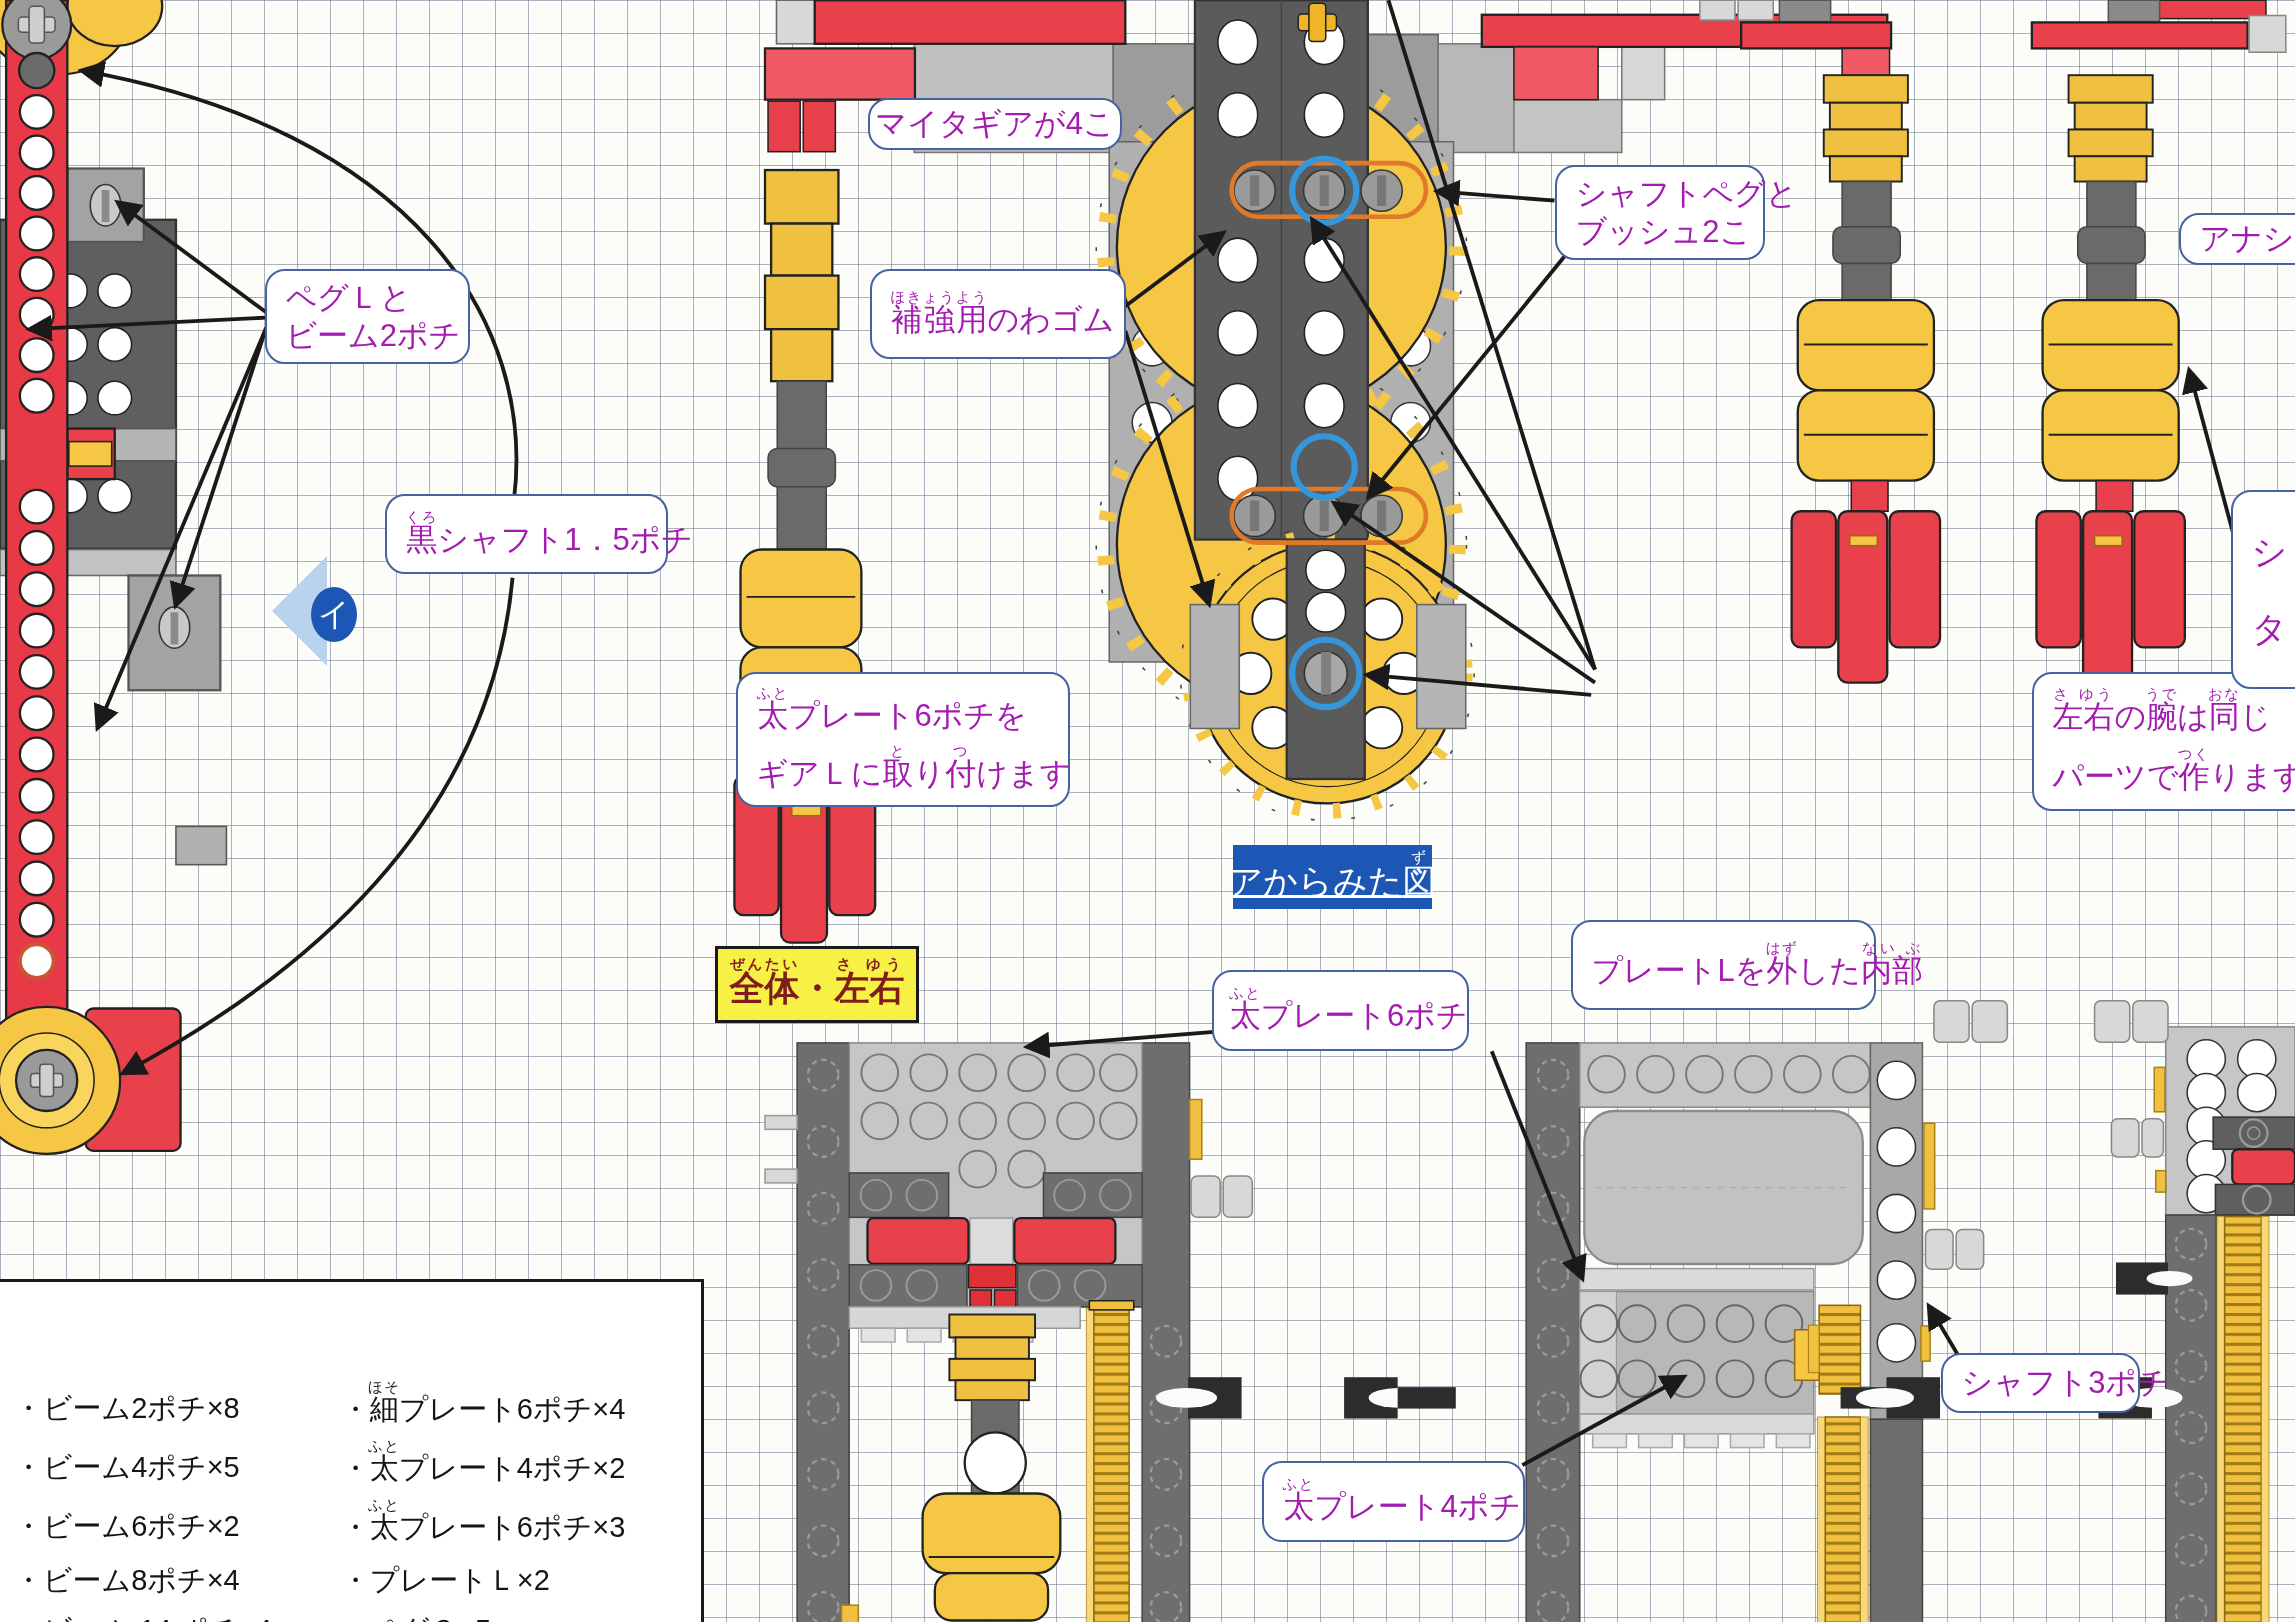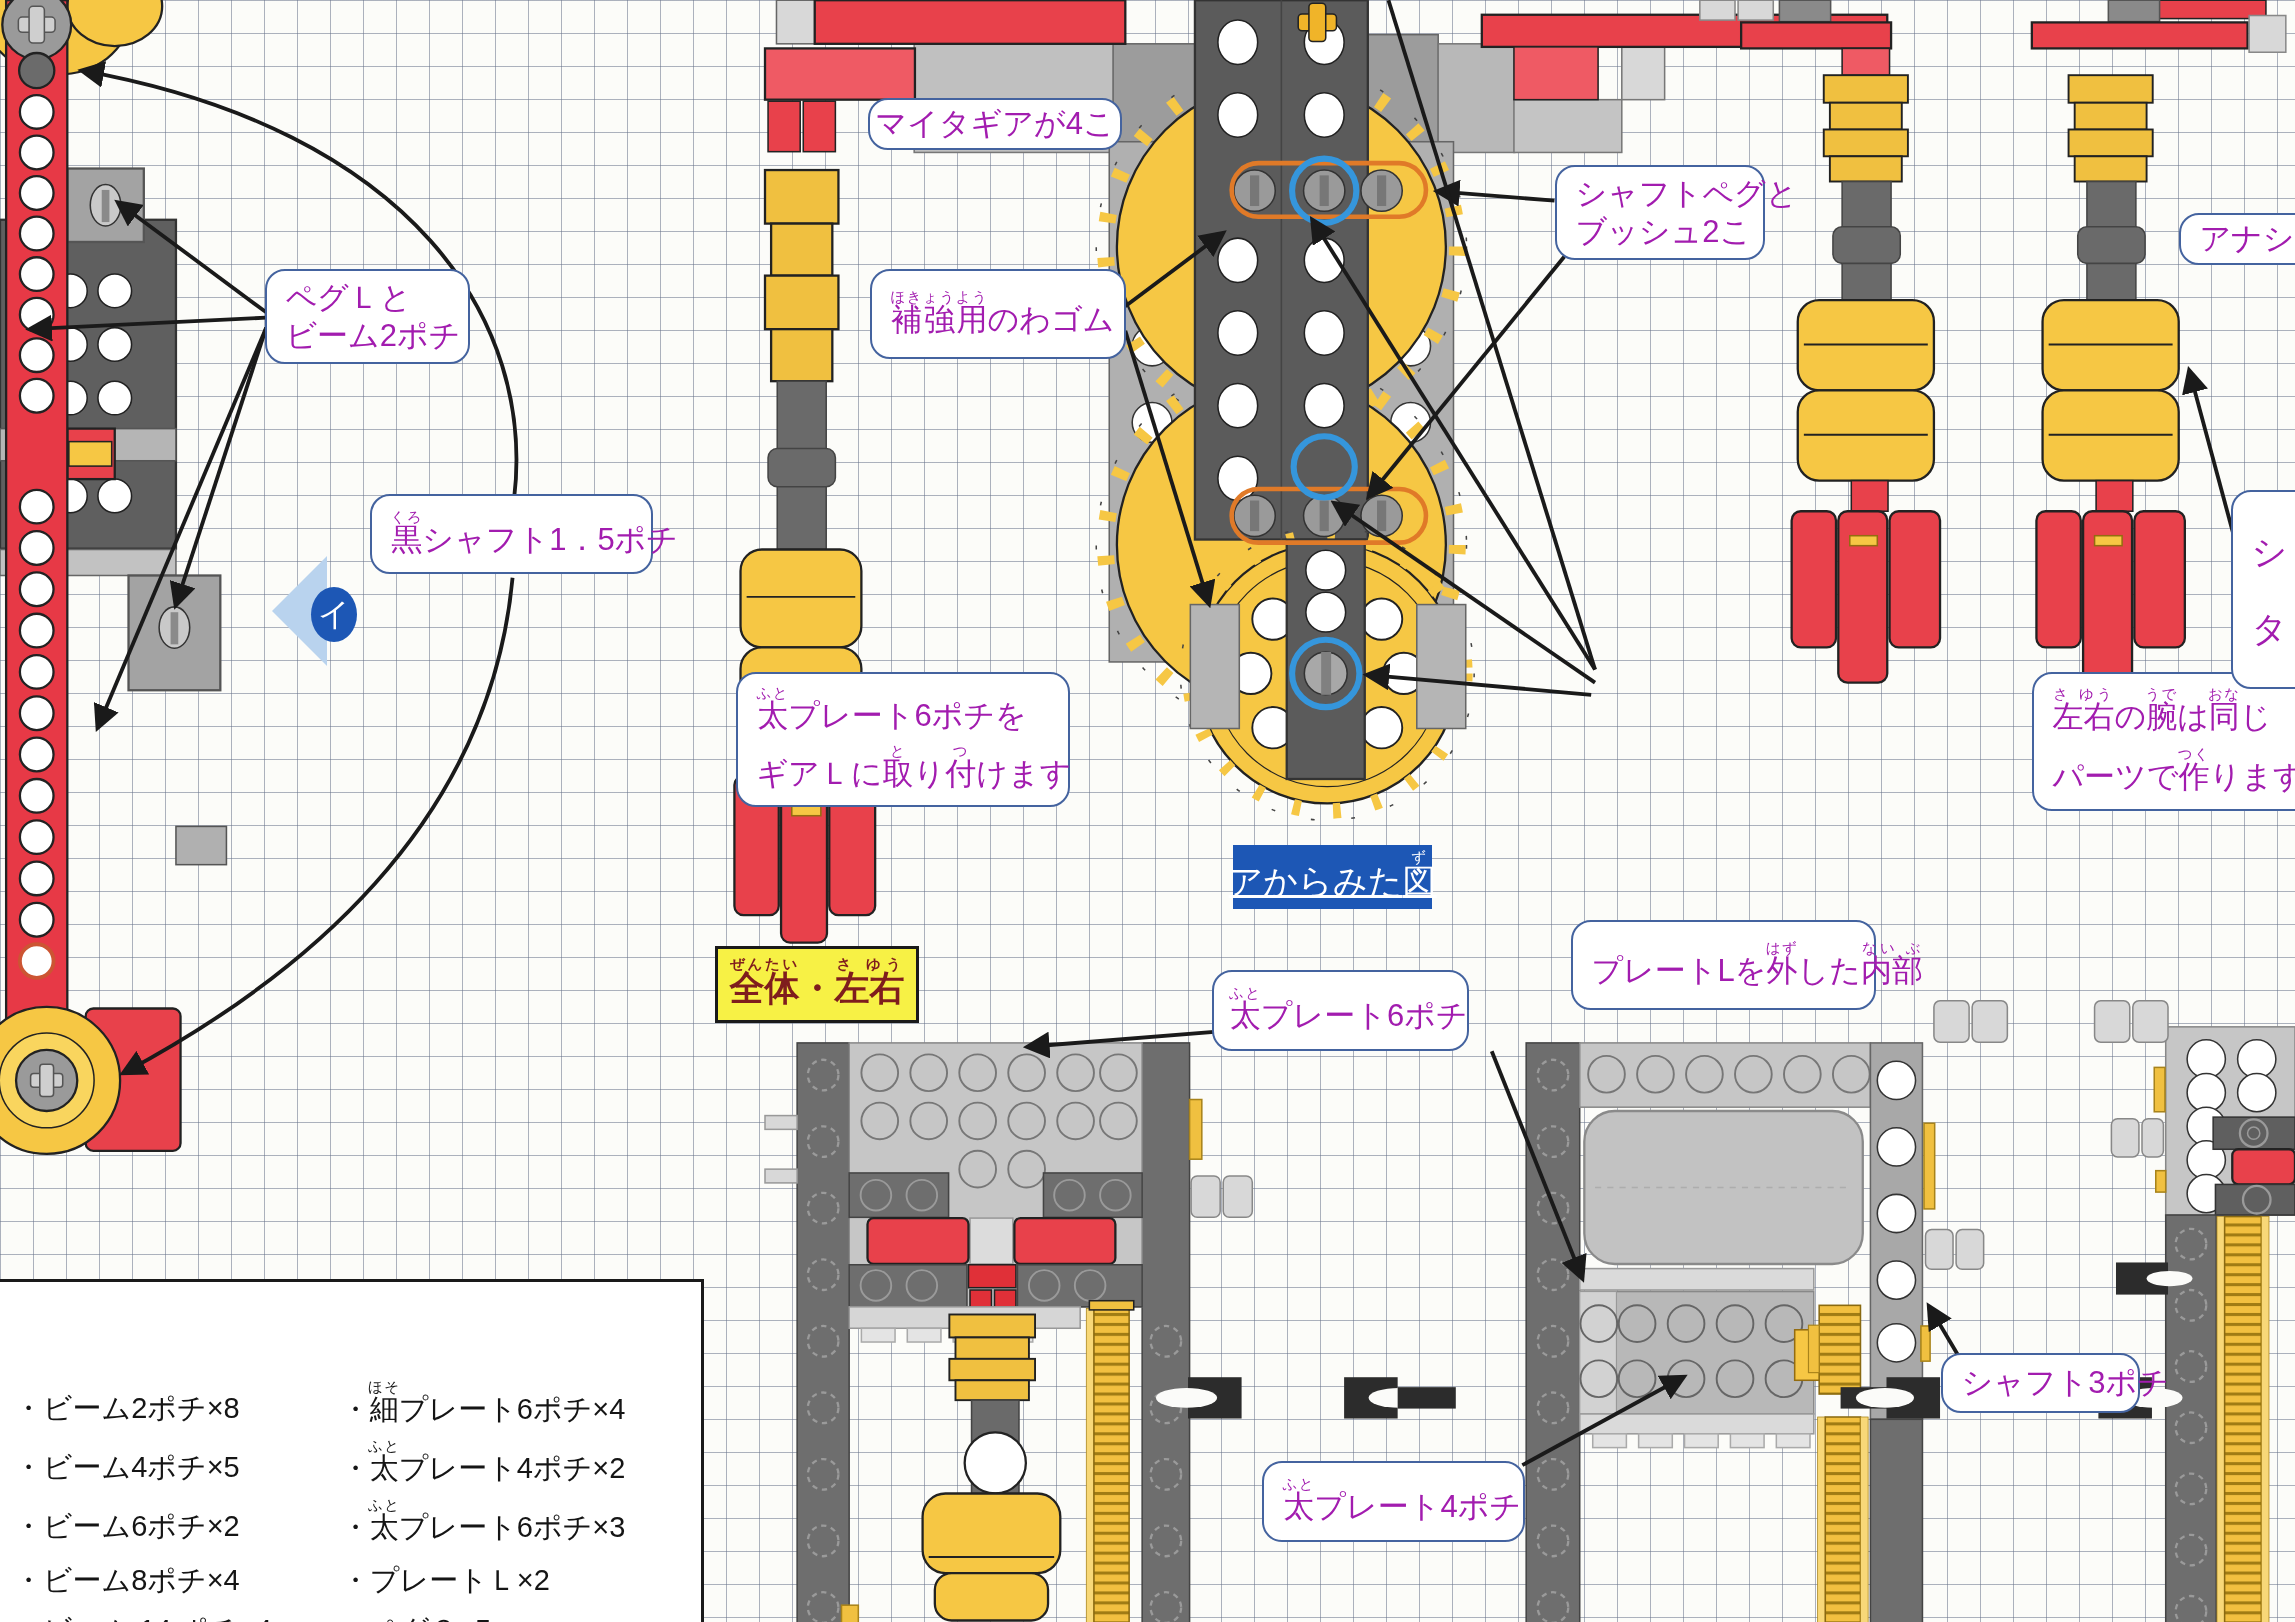--- a/index.html
+++ b/index.html
@@ -525,21 +525,21 @@
       <div class="cl-line">シャフトペグと</div>
       <div class="cl-line">ブッシュ2こ</div>
     </div>
 <div class="callout" style="left:2179px;top:213px;width:184px;height:52px;">
       <div class="cl-line">アナシャフ</div>
     </div>
 <div class="callout" style="left:265px;top:269px;width:205px;height:95px;">
       <div class="cl-line">ペグＬと</div>
       <div class="cl-line">ビーム2ポチ</div>
     </div>
-<div class="callout" style="left:370px;top:494px;width:283px;height:80px;">
+<div class="callout" style="left:385px;top:494px;width:283px;height:80px;">
       <div class="cl-line"><ruby>黒<rt>くろ</rt></ruby>シャフト1．5ポチ</div>
     </div>
 <div class="callout" style="left:870px;top:269px;width:256px;height:90px;">
       <div class="cl-line"><ruby>補強用<rt>ほきょうよう</rt></ruby>のわゴム</div>
     </div>
 <div class="callout" style="left:736px;top:672px;width:334px;height:135px;justify-content:space-around;">
       <div class="cl-line"><ruby>太<rt>ふと</rt></ruby>プレート6ポチを</div>
       <div class="cl-line">ギアＬに<ruby>取<rt>と</rt></ruby>り<ruby>付<rt>つ</rt></ruby>けます</div>
     </div>
 <div class="callout" style="left:2032px;top:672px;width:321px;height:139px;justify-content:space-around;">

